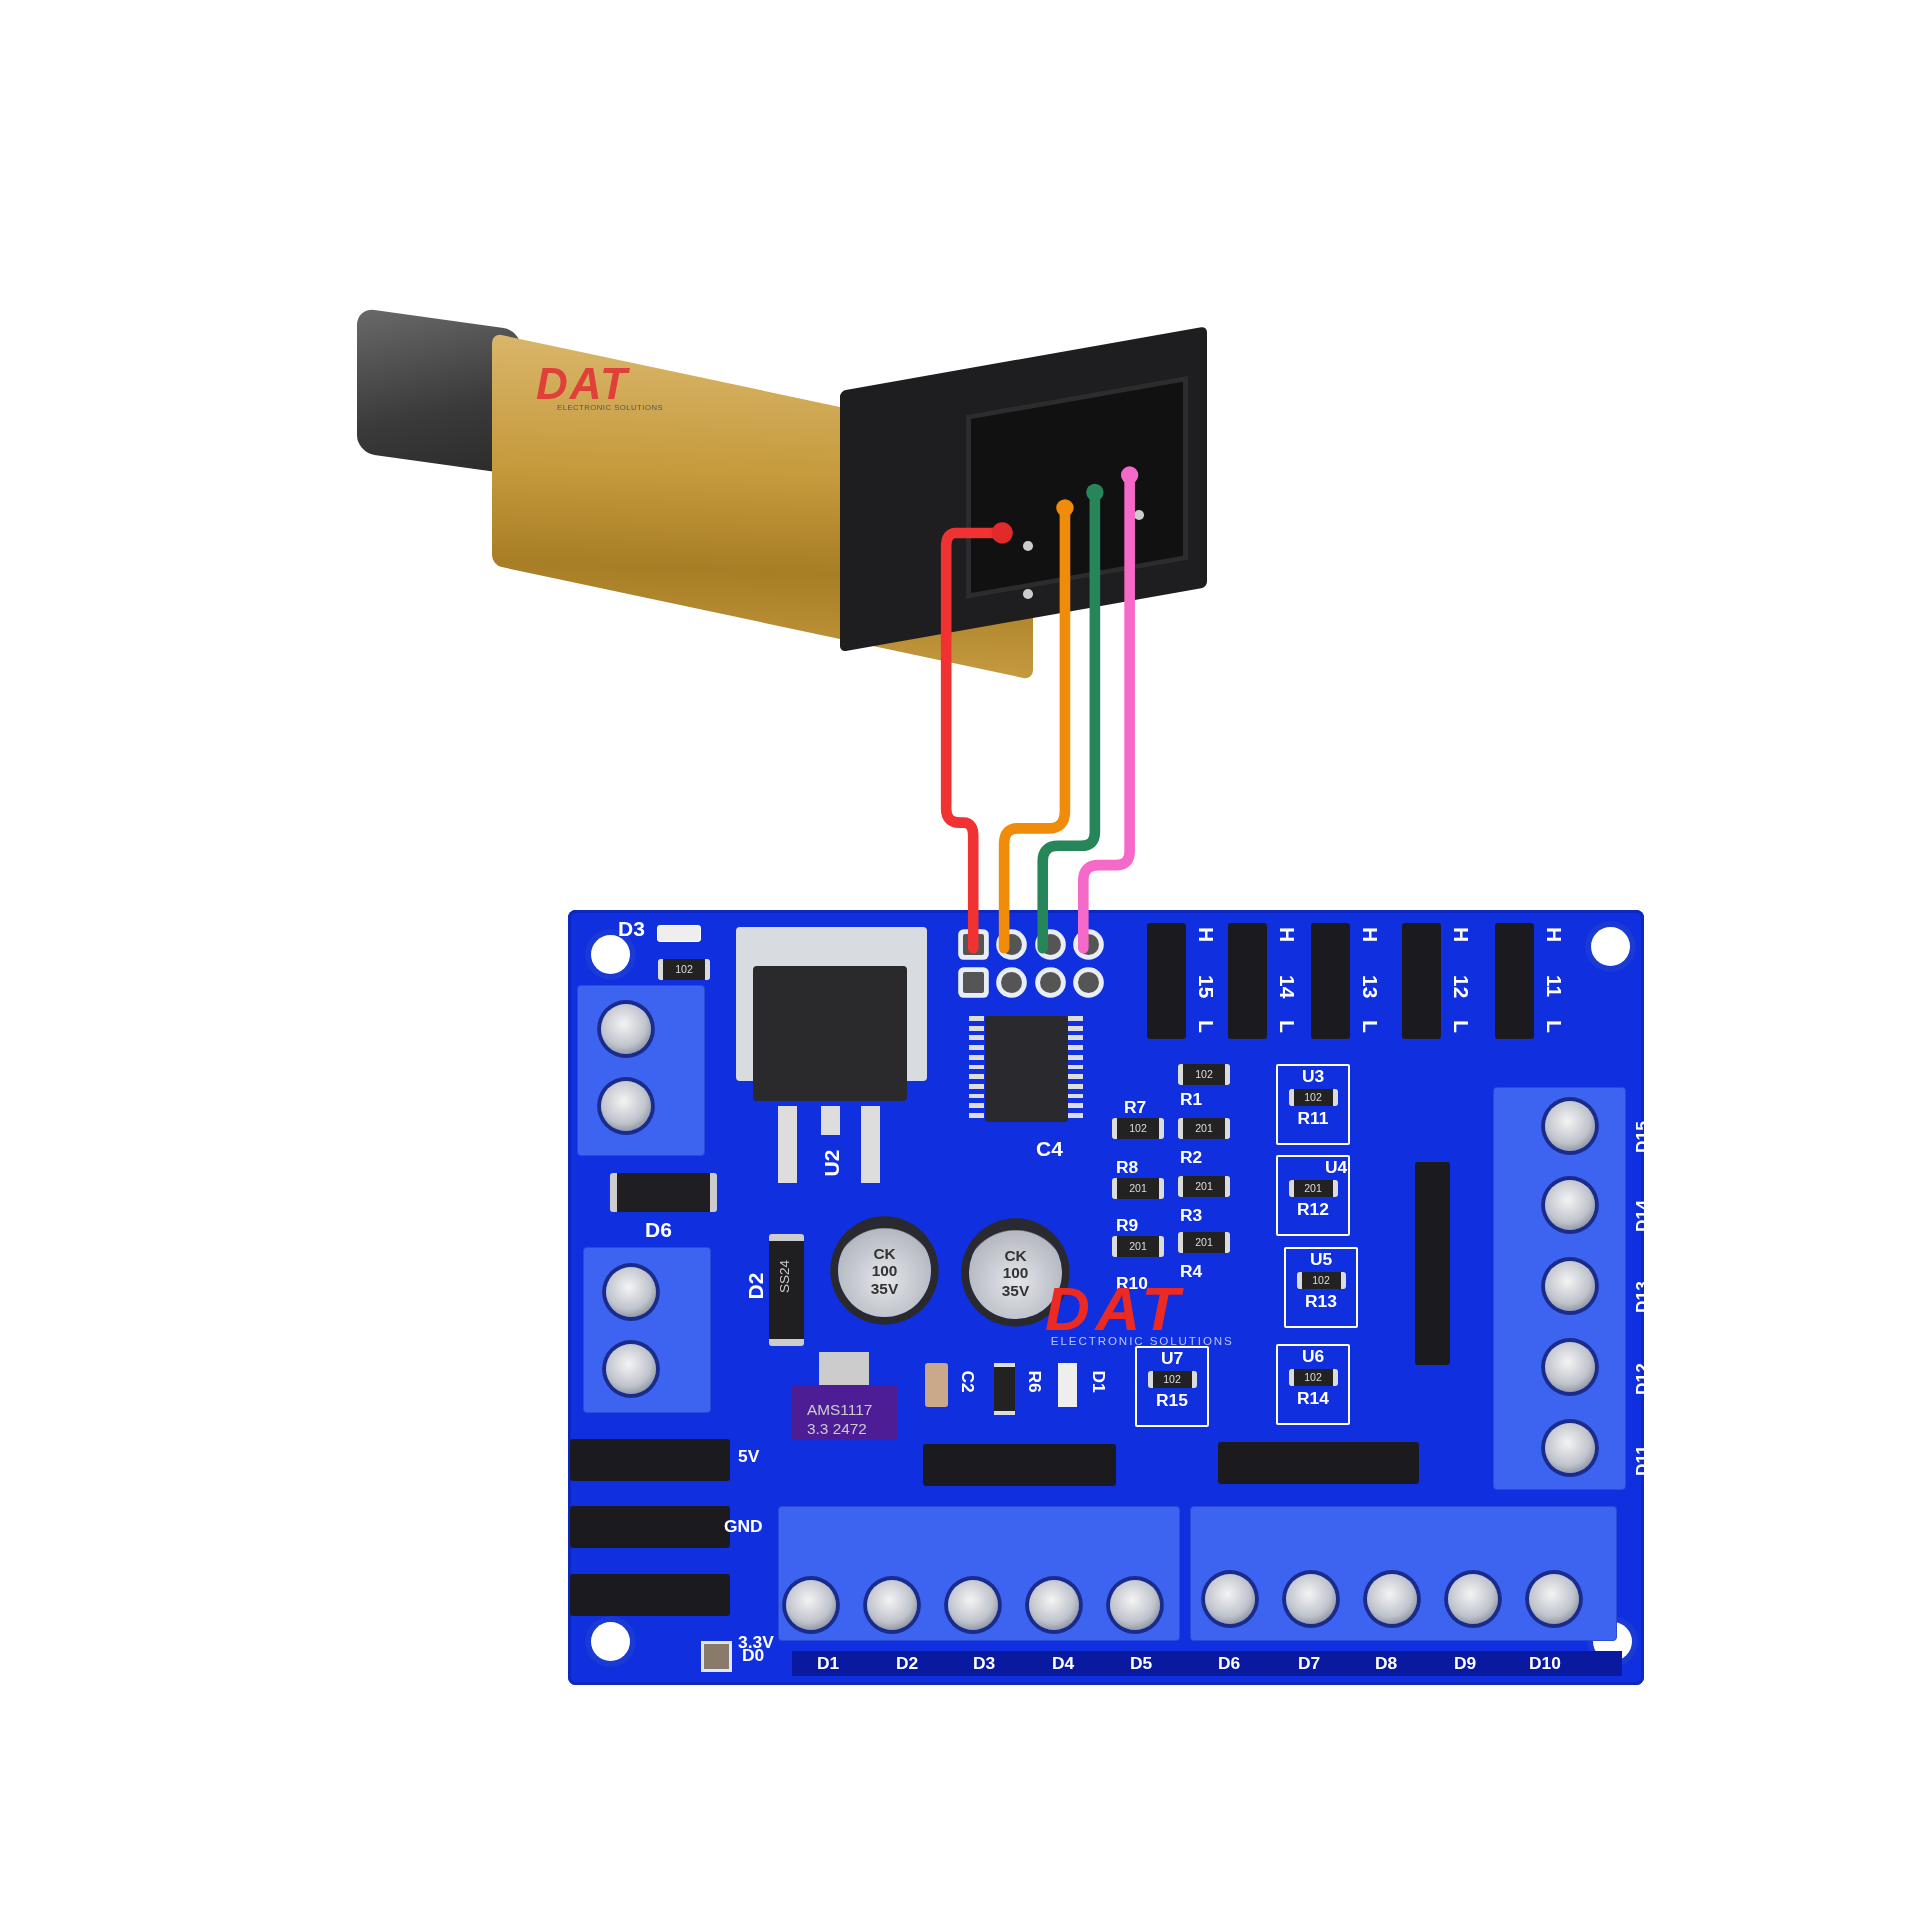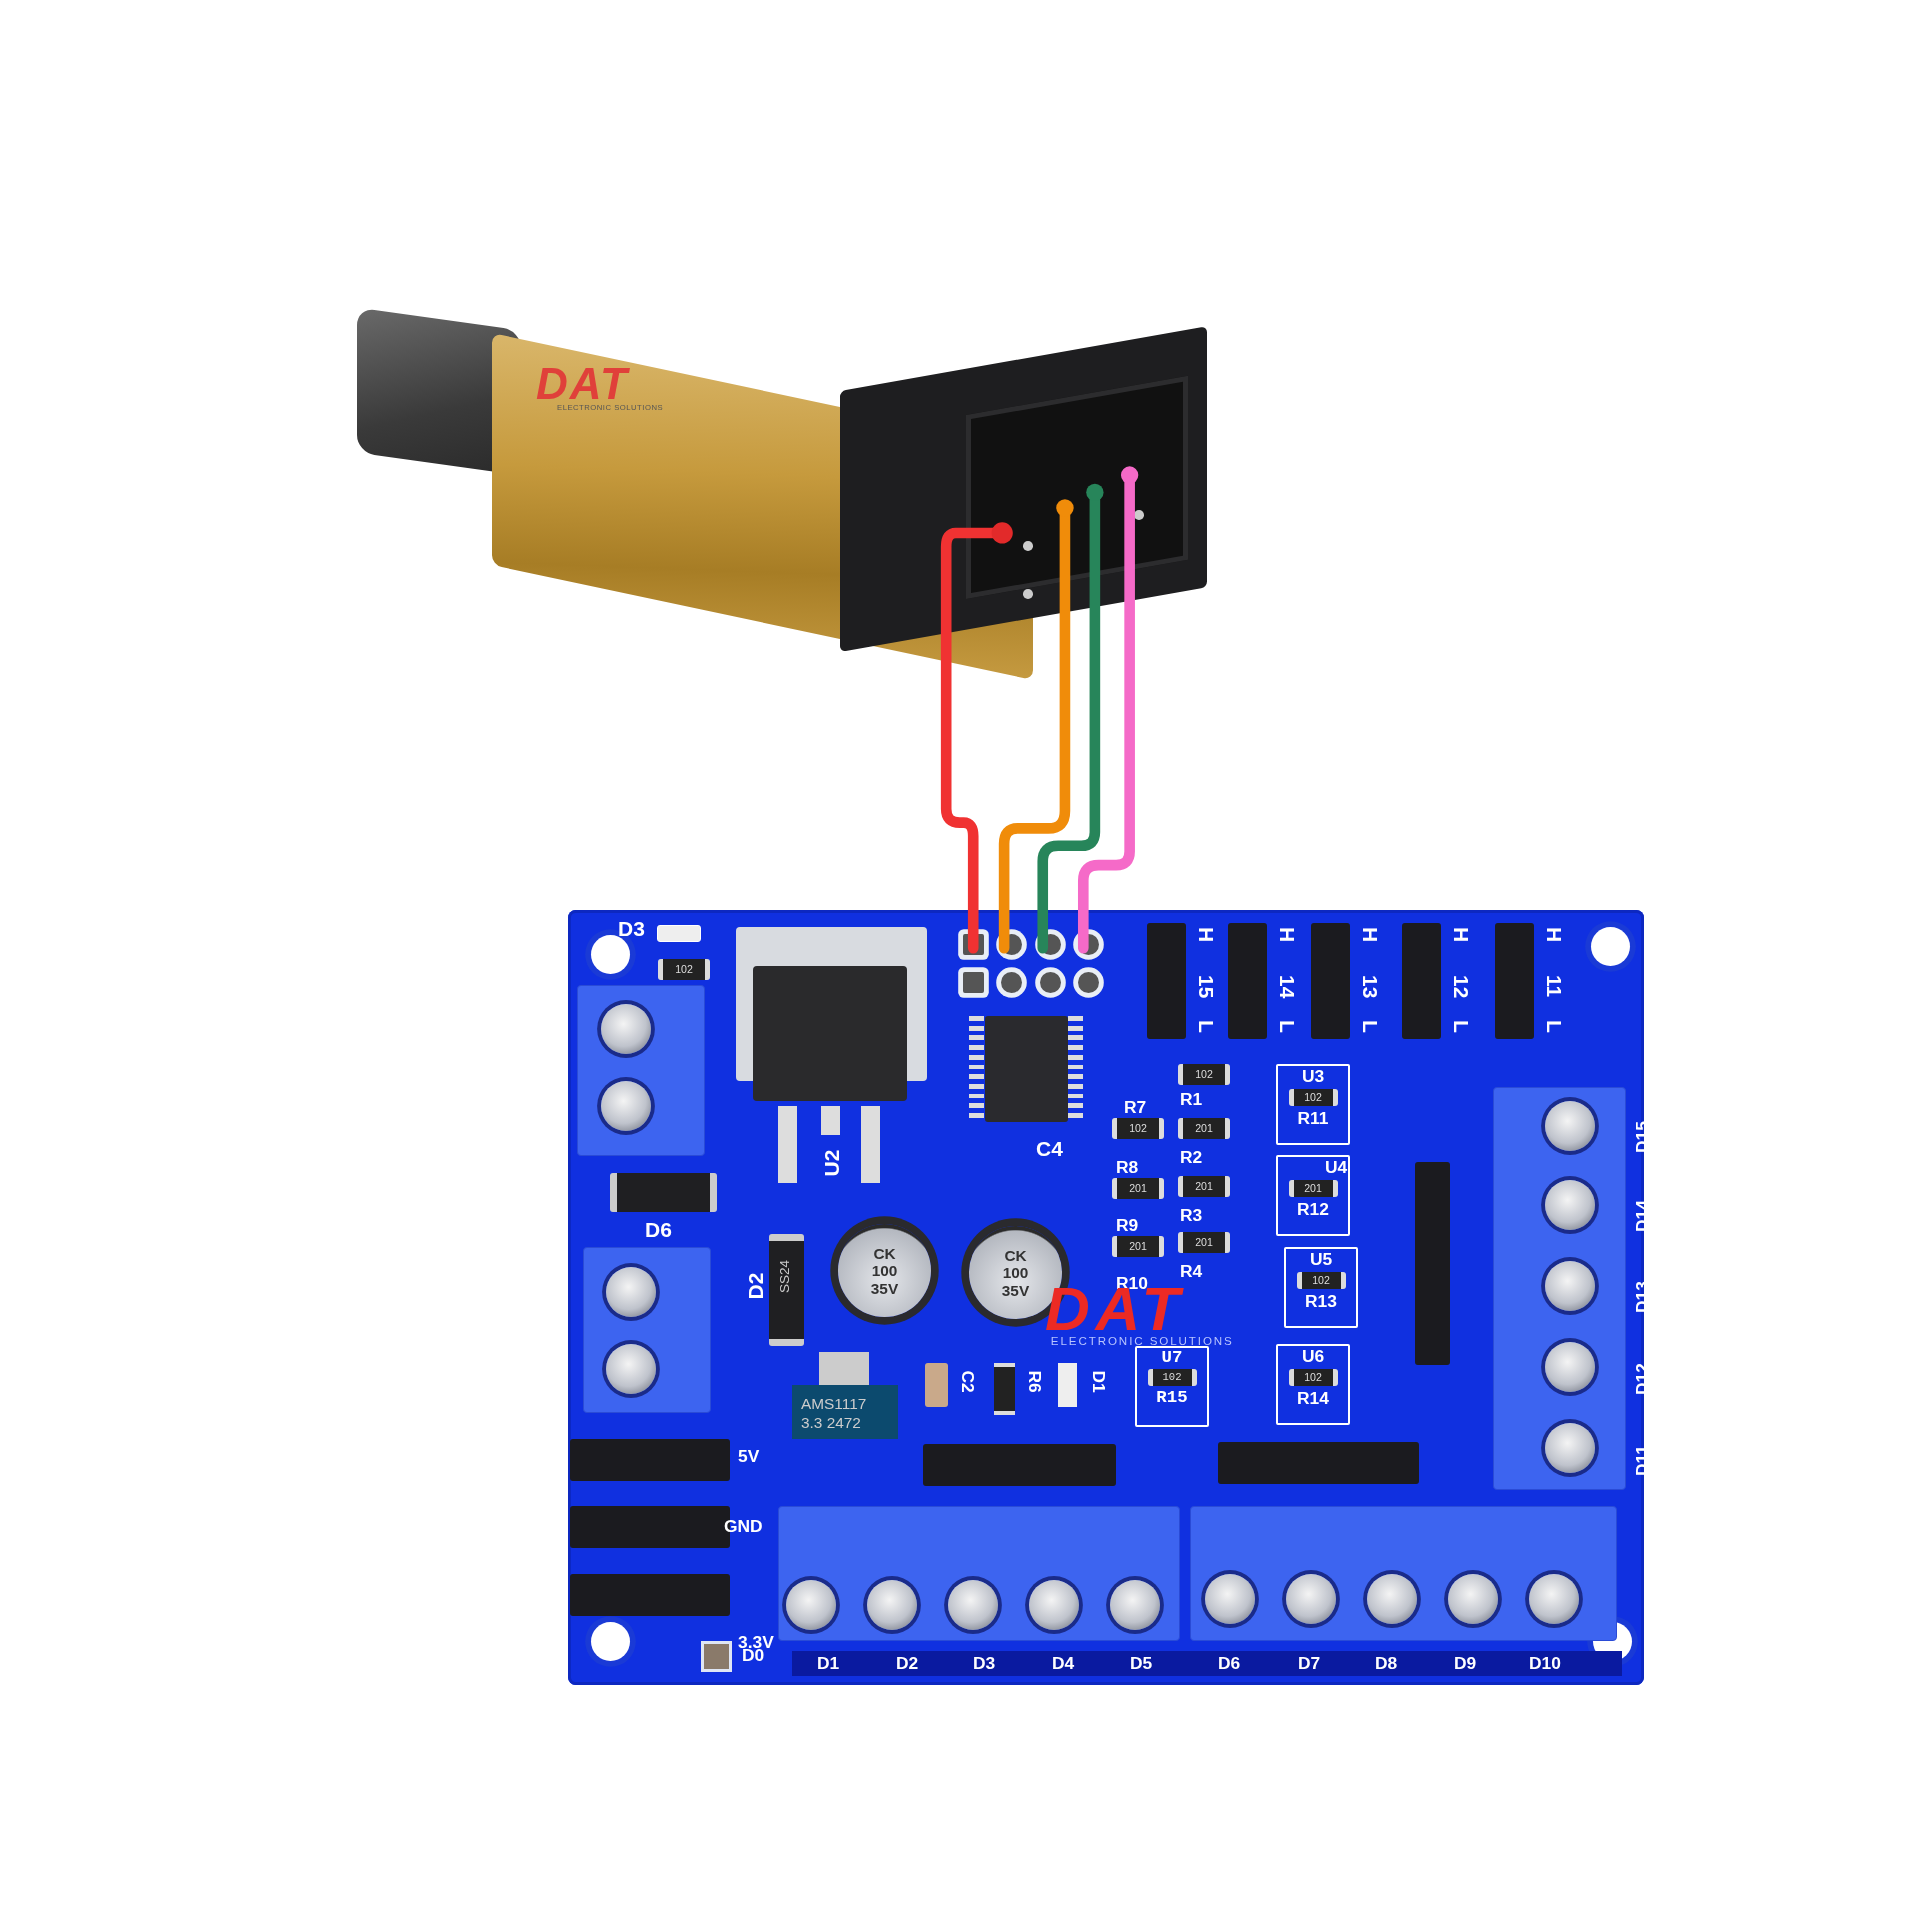--- a/index.html
+++ b/index.html
@@ -20,21 +20,21 @@
   .silk-sm { color:#fff; font-weight:bold; font-size:17.4px; }
   .term { background:#3d64f0; border:1.9px solid #2a4bd6; border-radius:3.9px; }
   .screw { width:50px; height:50px; border-radius:50%; background:radial-gradient(circle at 45% 40%,#f4f4f4,#bfc3cc 55%,#5d6270 100%); box-shadow:0 0 0 3.9px #1a2b8a; }
   .hdr { background:#1b1b1f; border-radius:2.9px; }
   .pad { width:21px; height:21px; border-radius:50%; background:#555; box-shadow:0 0 0 4.8px #e9eef6; }
   .pad.sq { border-radius:1.9px; }
   .smd { background:#222; border-left:5.8px solid #dcdcdc; border-right:5.8px solid #dcdcdc; border-radius:2.9px; color:#ddd; font-size:10.6px; text-align:center; }
   .cap { width:93px; height:93px; border-radius:50%; background:radial-gradient(circle at 50% 60%,#e4e6ea,#b4b8c0 70%,#2a2a2a 72%); box-shadow:0 0 0 7.7px #2a2a2e; color:#333; font-size:15.4px; font-weight:bold; text-align:center; line-height:17.4px; padding-top:21px; box-sizing:border-box; }
   .chip { background:#2a2a2e; border-radius:2.9px; }
   .regulator { background:#2a2a2c; border-radius:3.9px; }
-  .ams { background:#0c4a6e; color:#ccc; font-size:15.4px; padding:9px; box-sizing:border-box; line-height:19.3px; }
+  .ams { background:#4c1d95; color:#ccc; font-size:15.4px; padding:15px; box-sizing:border-box; line-height:19.3px; }
   .wm { font-weight:bold; font-style:italic; font-size:62px; color:#ec2a24; letter-spacing:5.8px; }
   .wm-sub { font-size:11.6px; color:#b8c4ff; letter-spacing:1.9px; }
   svg.wires { position:absolute; left:0; top:0; }
   .vlabel { writing-mode:vertical-rl; transform:rotate(180deg); }
 </style>
 </head>
 <body>
 
 <div class="abs usb-cap"></div>
 <div class="abs usb-body"></div>
@@ -176,21 +176,21 @@
 <div class="abs" style="left:1276px;top:1247px;width:70px;height:77px;border:2.9px solid #fff;border-radius:1.9px;margin-left:8px;">
   <div class="silk-sm" style="text-align:center;">U5</div>
   <div class="smd" style="margin:1.9px auto;width:39px;height:17.4px;line-height:17.4px;">102</div>
   <div class="silk-sm" style="text-align:center;">R13</div>
 </div>
 <div class="abs" style="left:1276px;top:1344px;width:70px;height:77px;border:2.9px solid #fff;border-radius:1.9px;">
   <div class="silk-sm" style="text-align:center;">U6</div>
   <div class="smd" style="margin:1.9px auto;width:39px;height:17.4px;line-height:17.4px;">102</div>
   <div class="silk-sm" style="text-align:center;">R14</div>
 </div>
-<div class="abs" style="left:1135px;top:1346px;width:70px;height:77px;border:2.9px solid #fff;border-radius:1.9px;font-family:Liberation Mono, monospace;">
+<div class="abs" style="left:1135px;top:1346px;width:70px;height:77px;border:2.9px solid #fff;border-radius:1.9px;">
   <div class="silk-sm" style="text-align:center;">U7</div>
   <div class="smd" style="margin:1.9px auto;width:39px;height:17.4px;line-height:17.4px;">102</div>
   <div class="silk-sm" style="text-align:center;">R15</div>
 </div>
 
 <div class="abs hdr" style="left:1415px;top:1162px;width:35px;height:203px;"></div>
 
 <div class="abs term" style="left:1493px;top:1087px;width:131px;height:401px;"></div>
 <div class="abs screw" style="left:1545px;top:1101px;"></div>
 <div class="abs screw" style="left:1545px;top:1180px;"></div>

